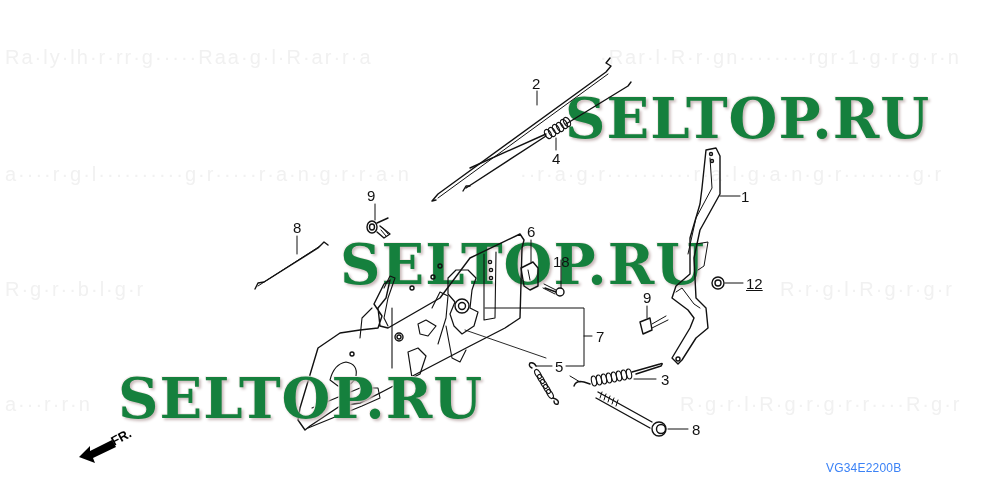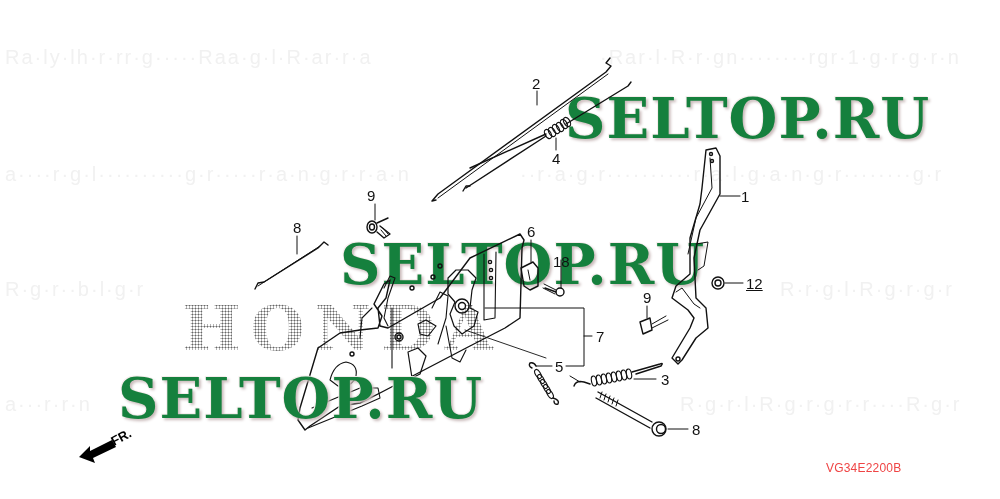--- a/index.html
+++ b/index.html
@@ -6,39 +6,38 @@
   body { width: 1000px; height: 499px; overflow: hidden; position: relative; font-family: "Liberation Sans", sans-serif; }
   .canvas { position: absolute; left: 0; top: 0; width: 888px; height: 499px; margin-top: 8px; }
   .wm { position: absolute; font-family: "DejaVu Serif", "Liberation Serif", serif; font-weight: bold; color: #15803d; text-shadow: 2px 2px 3px #c9b9b9, -1px -1px 0 #f7eeee; letter-spacing: 1px; white-space: nowrap; line-height: 1; }
   .wm-top { left: 565px; top: 82px; font-size: 56px; }
   .wm-mid { left: 340px; top: 228px; font-size: 56px; }
   .wm-bot { left: 118px; top: 362px; font-size: 56px; }
   .honda { position: absolute; left: 182px; top: 290px; font-family: "DejaVu Serif", serif; font-weight: bold; font-size: 62px; letter-spacing: 10px; line-height: 1; color: transparent;
     background-image: radial-gradient(#666 0.9px, transparent 1.1px); background-size: 3px 3px; -webkit-background-clip: text; background-clip: text; white-space: nowrap; }
   .ghost { position: absolute; color: #f1f1f1; font-size: 20px; white-space: nowrap; letter-spacing: 2px; }
   .callout { position: absolute; font-family: "Liberation Sans", sans-serif; font-size: 15px; color: #111; line-height: 1; }
-  .code { position: absolute; left: 826px; top: 453px; font-family: "Liberation Sans", sans-serif; font-size: 12px; color: #ef4444; letter-spacing: 0.2px; }
+  .code { position: absolute; left: 826px; top: 453px; font-family: "Liberation Sans", sans-serif; font-size: 12px; color: #3b82f6; letter-spacing: 0.2px; }
   .fr { position: absolute; left: 76px; top: 416px; width: 70px; height: 44px; }
   svg.parts { position: absolute; left: 0; top: 0; }
 </style>
 </head>
 <body>
 
 <div class="canvas">
 
   <div class="ghost" style="left:5px;top:38px;">Ra·ly·lh·r·rr·g·····Raa·g·l·R·ar·r·a</div>
   <div class="ghost" style="left:600px;top:38px;">·Rar·l·R·r·gn········rgr·1·g·r·g·r·n</div>
   <div class="ghost" style="left:5px;top:155px;">a····r·g·l··········g·r·····r·a·n·g·r·r·a·n</div>
   <div class="ghost" style="left:520px;top:155px;">··r·a·g·r··········r·a·l·g·a·n·g·r········g·r</div>
   <div class="ghost" style="left:5px;top:270px;">R·g·r··b·l·g·r</div>
   <div class="ghost" style="left:780px;top:270px;">R·r·g·l·R·g·r·g·r</div>
   <div class="ghost" style="left:5px;top:385px;">a···r·r·n</div>
   <div class="ghost" style="left:680px;top:385px;">R·g·r·l·R·g·r·g·r·r····R·g·r</div>
 
-  <div class="honda">HONDA</div>
 
   <div class="wm wm-top">SELTOP.RU</div>
   <div class="wm wm-mid">SELTOP.RU</div>
 
   <svg class="parts" width="1000" height="499" viewBox="0 0 1000 499" fill="none" stroke="#111" stroke-width="1.4" stroke-linejoin="round" stroke-linecap="round">
 
     <g>
       <path d="M436,192 L432,193 L438,186 L606,64 L611,58 L606,55 L610,50"></path>
       <path d="M438,190 L608,66" stroke-width="1"></path>
     </g>

